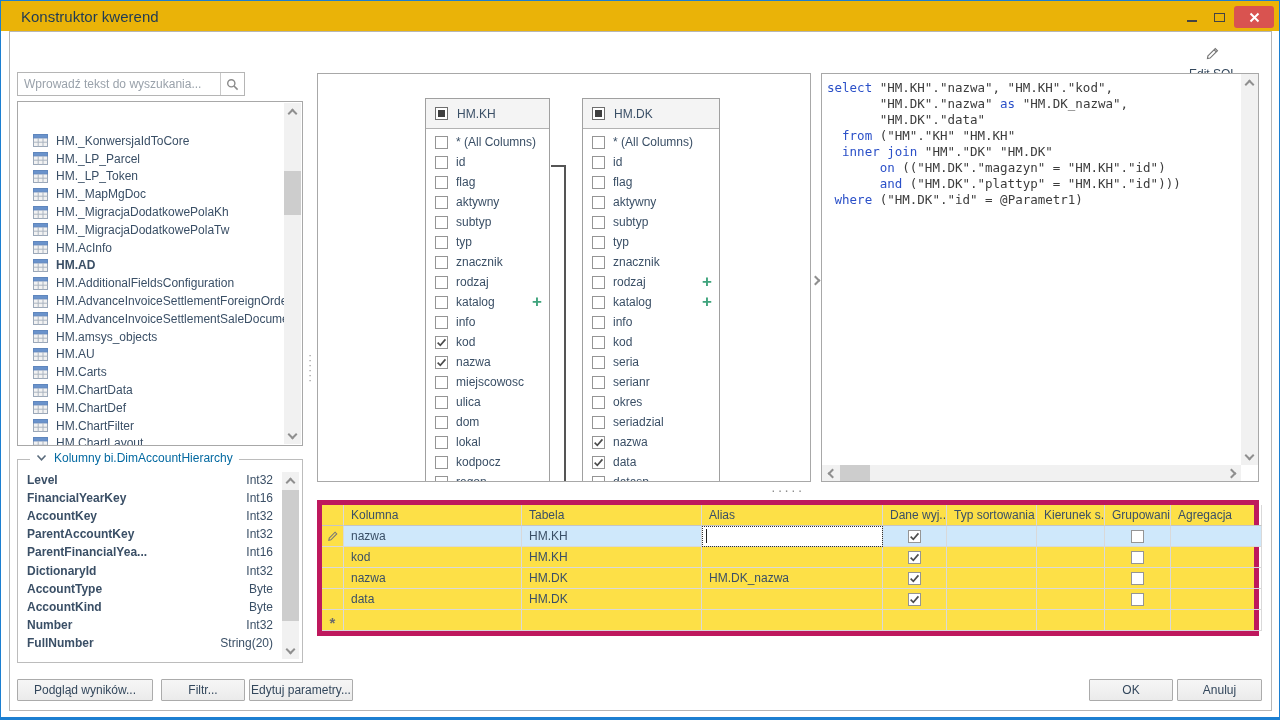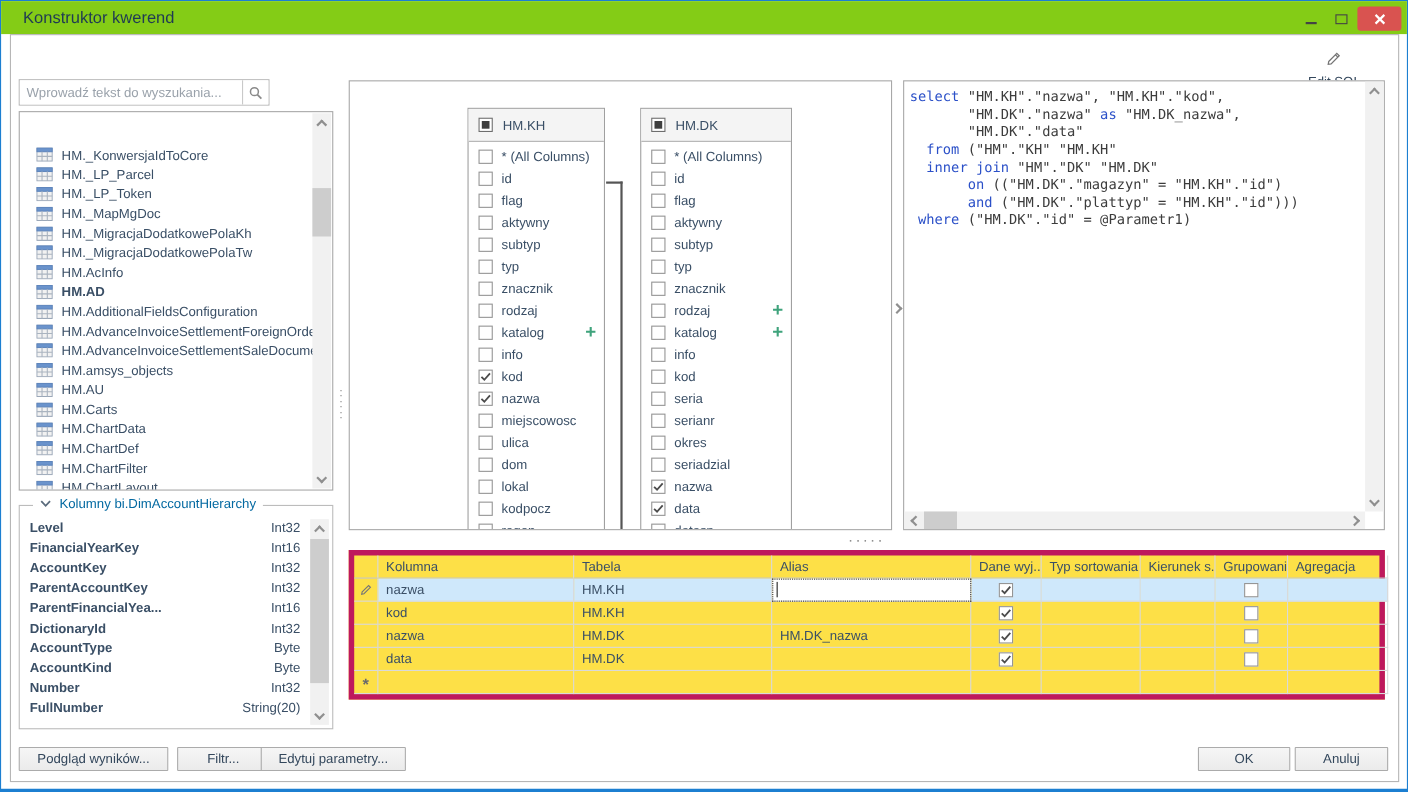--- a/index.html
+++ b/index.html
@@ -3,21 +3,21 @@
 <meta charset="utf-8">
 <style>
   * { margin:0; padding:0; box-sizing:border-box; }
   html,body { width:1280px; height:720px; overflow:hidden; background:#fff;
     font-family:"Liberation Sans","DejaVu Sans",sans-serif; font-size:12px; color:#3a4f66; }
 
   .window { position:absolute; inset:0; background:#fff;
     border:1px solid #1c7fd1; border-bottom:3px solid #1c7fd1; }
 
   
-  .titlebar { position:absolute; left:0; top:0; right:0; height:30px; background:#84cc16; }
+  .titlebar { position:absolute; left:0; top:0; right:0; height:30px; background:#eab308; }
   .title { position:absolute; left:20px; top:7px; font-size:15px; color:#1f3a54; }
   .winbtn { position:absolute; top:5px; height:22px; display:flex; align-items:center; justify-content:center; cursor:default; }
   .btn-min { left:1178px; width:26px; }
   .btn-min .bar { width:10px; height:2px; background:#444; margin-top:8px; }
   .btn-max { left:1205px; width:26px; }
   .btn-max .box { width:11px; height:9px; border:1.5px solid #444; }
   .btn-close { left:1233px; width:40px; background:#d95350; border-radius:3px; }
   .btn-close svg { display:block; }
 
   
@@ -111,21 +111,21 @@
   .g-cell.editing { background:#fff; outline:1px dotted #333; outline-offset:-1px; position:relative; }
   .g-cell.editing::before { content:""; position:absolute; left:4px; top:3px; bottom:3px; width:1px; background:#222; }
   .star { font-size:15px; font-weight:bold; color:#6b6b6b; line-height:10px; margin-top:6px; }
 
   
   .btn { position:absolute; top:678px; height:22px; background:linear-gradient(#f6f6f6,#ebebeb);
     border:1px solid #ababab; display:flex; align-items:center; justify-content:center;
     color:#33475c; border-radius:1px; }
   .btn-preview { left:16px;  width:136px; }
   .btn-filter  { left:160px; width:84px; }
-  .btn-params  { left:236px; width:132px;justify-content:center; }
+  .btn-params  { left:248px; width:104px;justify-content:center; }
   .btn-ok      { left:1088px; width:84px; }
   .btn-cancel  { left:1176px; width:85px; }
 </style>
 </head>
 <body>
 
 <div class="window">
 
   <div class="titlebar">
     <span class="title">Konstruktor kwerend</span>

